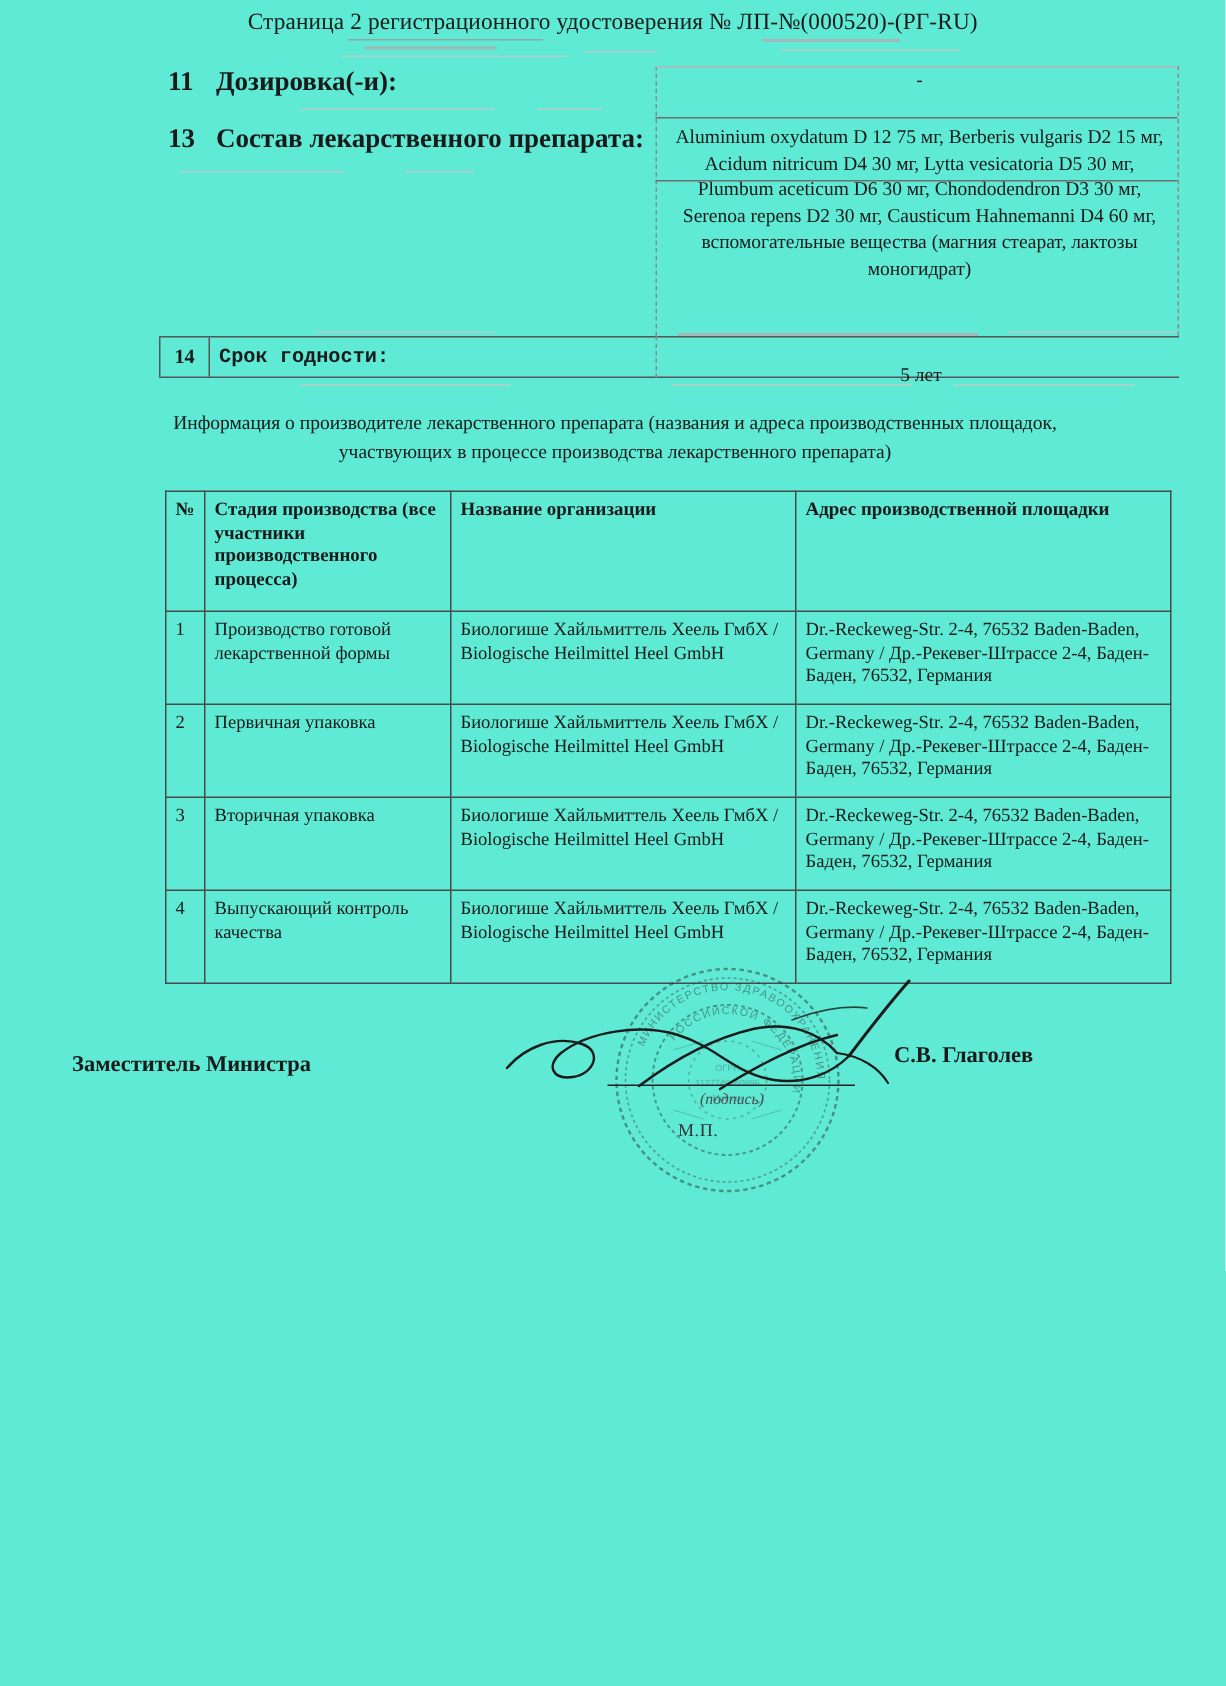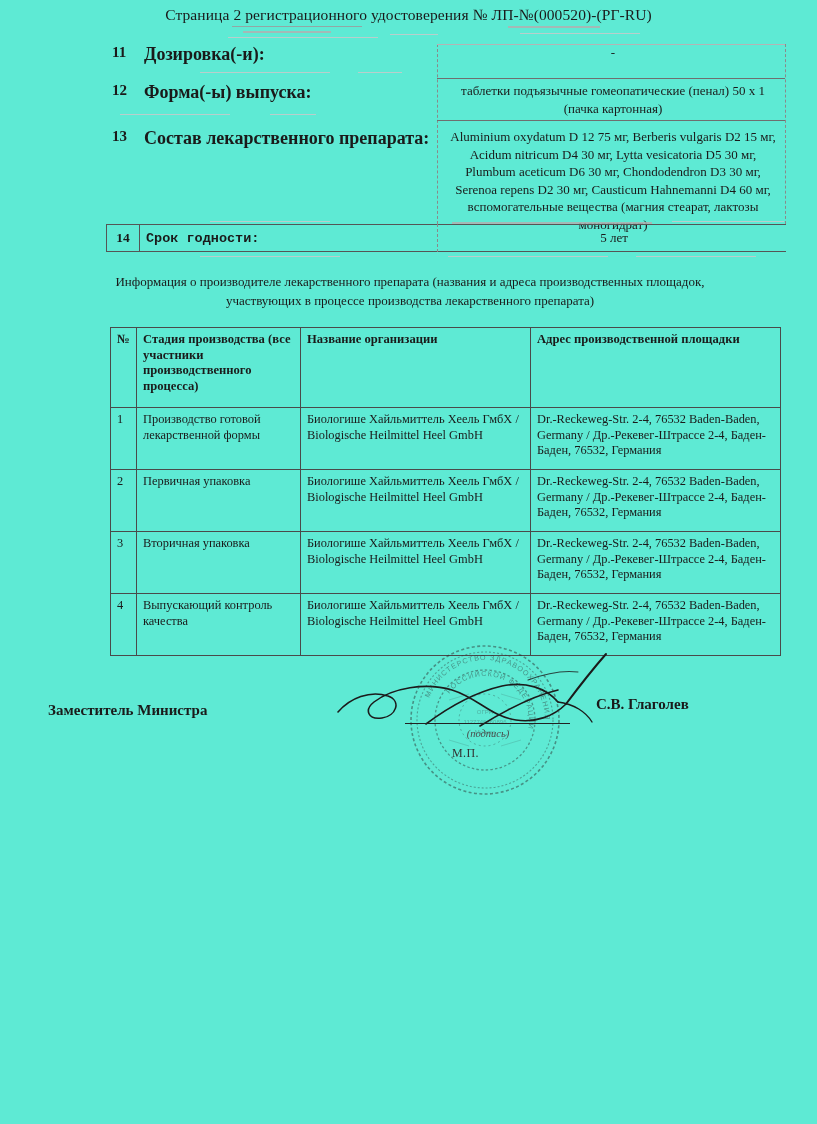--- a/index.html
+++ b/index.html
@@ -44,21 +44,21 @@
   }
   .field-row {
     display: flex;
     align-items: flex-start;
     width: 100%;
   }
   .f-num {
     width: 36px;
     flex: none;
     font-weight: bold;
-    font-size: 15px;
+    font-size: 18px;
     text-align: left;
     padding-left: 4px;
     box-sizing: border-box;
   }
   .f-label {
     width: 292px;
     flex: none;
     font-weight: bold;
     font-size: 18px;
     white-space: nowrap;
@@ -112,21 +112,21 @@
   }
   .shelf-label {
     position: absolute;
     left: 40px; top: 0;
     height: 100%;
     display: flex; align-items: center;
     font-weight: bold; font-size: 13.5px; font-family: Liberation Mono, monospace;
   }
   .shelf-value {
     position: absolute;
-    left: 336px; top: 0;
+    left: 336px; top: 12px;
     width: 344px; height: 100%;
     display: flex; align-items: center; justify-content: center;
     font-size: 13px;
   }
 
   
   .mfg-intro {
     position: absolute;
     top: 272px;
     left: 100px;
@@ -261,25 +261,20 @@
   <div class="artifact" style="left:390px; top:34px; width:48px;"></div>
 
   <div class="fields">
 
     <div class="field-row" id="row-dosage">
       <div class="f-num">11</div>
       <div class="f-label">Дозировка(-и):</div>
       <div class="f-value">-</div>
     </div>
 
-    <div class="field-row" id="row-form">
-      <div class="f-num">12</div>
-      <div class="f-label">Форма(-ы) выпуска:</div>
-      <div class="f-value">таблетки подъязычные гомеопатические (пенал) 50 x 1 (пачка картонная)</div>
-    </div>
 
     <div class="field-row" id="row-comp">
       <div class="f-num">13</div>
       <div class="f-label">Состав лекарственного препарата:</div>
       <div class="f-value">Aluminium oxydatum D 12 75 мг, Berberis vulgaris D2 15 мг, Acidum nitricum D4 30 мг, Lytta vesicatoria D5 30 мг, Plumbum aceticum D6 30 мг, Chondodendron D3 30 мг, Serenoa repens D2 30 мг, Causticum Hahnemanni D4 60 мг, вспомогательные вещества (магния стеарат, лактозы моногидрат)</div>
     </div>
 
   </div>
 
   <div class="vline" style="left:437px; top:44px; height:180px;"></div>

